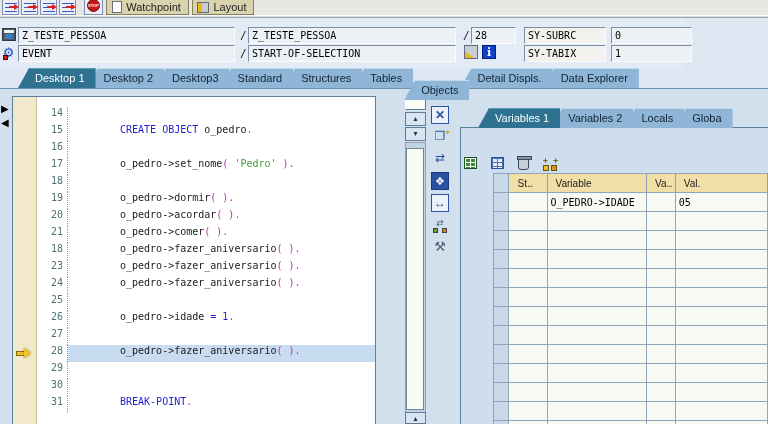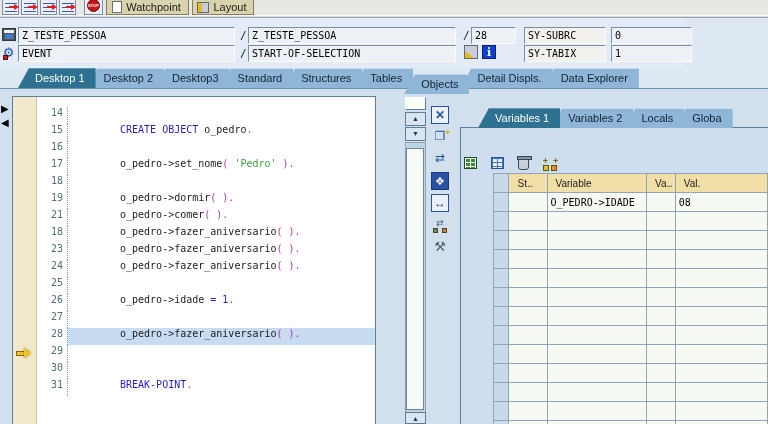--- a/index.html
+++ b/index.html
@@ -157,21 +157,21 @@
     <div class="gearicon" style="left:1px;top:27px;"><span>⚙</span><i></i></div>
     <div class="field" style="left:18px;top:27px;width:217px;">EVENT</div>
     <div class="slash" style="left:240px;top:29px;">/</div>
     <div class="field" style="left:248px;top:27px;width:208px;">START-OF-SELECTION</div>
     <div class="noteicon" style="left:464px;top:27px;"></div>
     <div class="infoicon" style="left:482px;top:27px;">i</div>
     <div class="field lbl" style="left:524px;top:27px;width:82px;">SY-TABIX</div>
     <div class="field" style="left:611px;top:27px;width:81px;">1</div>
   </div>
 
-  <div class="tabstrip" style="left:27px;top:68px;align-items:center;" id="desktop-tabs">
+  <div class="tabstrip" style="left:27px;top:68px;" id="desktop-tabs">
       <div class="tab active" style="z-index: 50;">Desktop 1</div>
       <div class="tab" style="z-index: 39;">Desktop 2</div>
       <div class="tab" style="z-index: 38;">Desktop3</div>
       <div class="tab" style="z-index: 37;">Standard</div>
       <div class="tab" style="z-index: 36;">Structures</div>
       <div class="tab" style="z-index: 35;">Tables</div>
       <div class="tab" style="z-index: 34; margin-top: 12px;">Objects</div>
       <div class="tab" style="z-index: 33;">Detail Displs.</div>
       <div class="tab" style="z-index: 32;">Data Explorer</div>
     </div>
@@ -204,20 +204,24 @@
           <span class="ln">17</span>
           <span class="ct"><span class="seg-i">o_pedro-&gt;set_nome</span><span class="seg-p">( </span><span class="seg-s">'Pedro'</span><span class="seg-p"> ).</span></span>
         </div>
         <div class="cline">
           <span class="ln">18</span>
           <span class="ct"></span>
         </div>
         <div class="cline">
           <span class="ln">19</span>
           <span class="ct"><span class="seg-i">o_pedro-&gt;dormir</span><span class="seg-p">( ).</span></span>
+        </div>
+        <div class="cline">
+          <span class="ln">20</span>
+          <span class="ct"><span class="seg-i">o_pedro-&gt;acordar</span><span class="seg-p">( ).</span></span>
         </div>
         <div class="cline">
           <span class="ln">21</span>
           <span class="ct"><span class="seg-i">o_pedro-&gt;comer</span><span class="seg-p">( ).</span></span>
         </div>
         <div class="cline">
           <span class="ln">18</span>
           <span class="ct"><span class="seg-i">o_pedro-&gt;fazer_aniversario</span><span class="seg-p">( ).</span></span>
         </div>
         <div class="cline">
@@ -320,21 +324,21 @@
         <th><span>Va</span><span class="dots">...</span></th>
         <th>Val.</th>
       </tr>
     </thead>
     <tbody id="var-rows">
         <tr>
           <td class="sel"></td>
           <td></td>
           <td>O_PEDRO-&gt;IDADE</td>
           <td></td>
-          <td>08</td>
+          <td>05</td>
         </tr>
         <tr>
           <td class="sel"></td>
           <td></td>
           <td></td>
           <td></td>
           <td></td>
         </tr>
         <tr>
           <td class="sel"></td>

